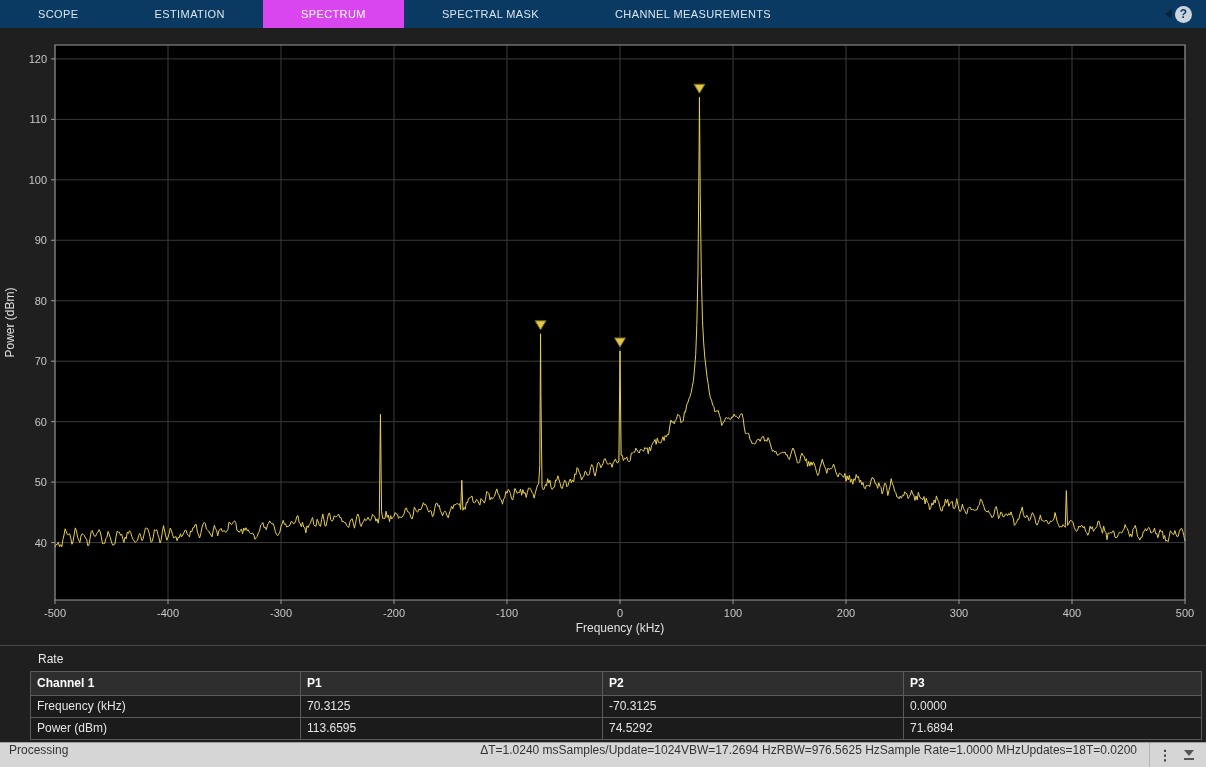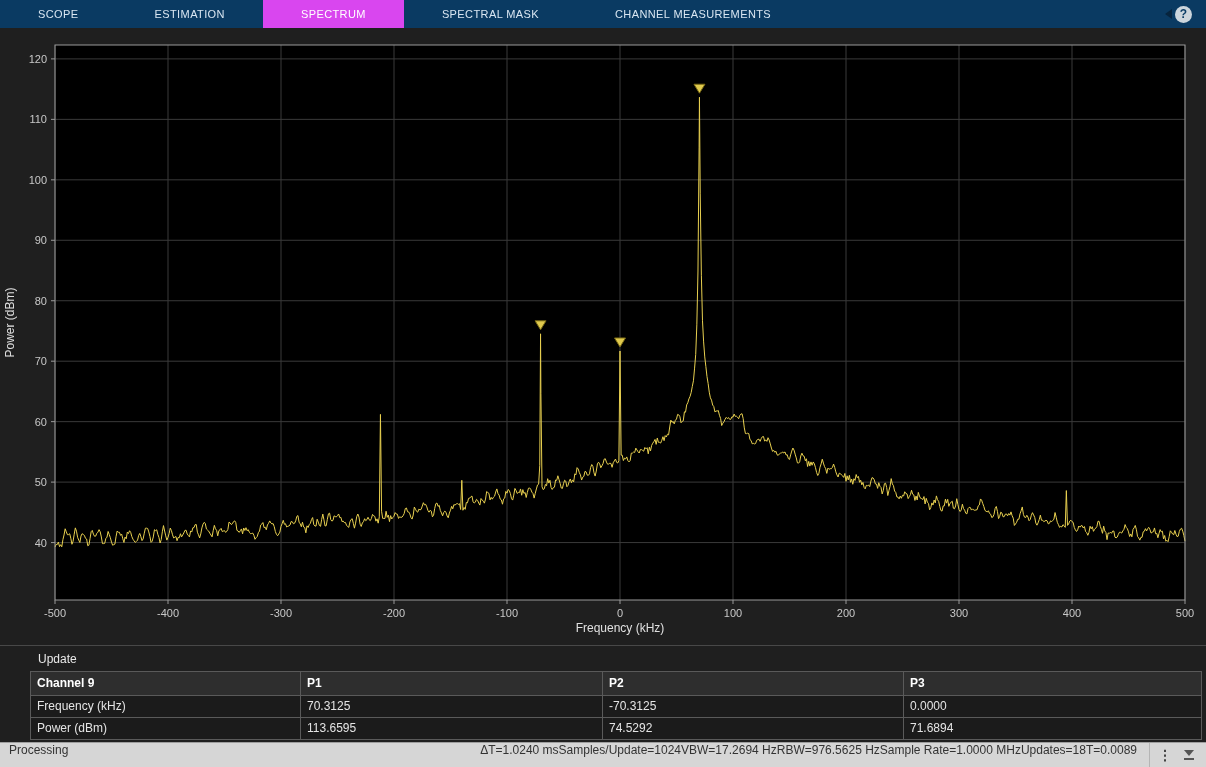--- a/index.html
+++ b/index.html
@@ -129,31 +129,31 @@
       <text x="14" y="294.5" fill="#e0e0e0" font-size="12" text-anchor="middle" transform="rotate(-90 14 294.5)">Power (dBm)</text>
       <polyline points="55.00,519.15 56.13,516.36 57.26,516.55 58.39,514.08 59.52,518.65 60.65,516.70 61.78,518.80 62.91,511.63 64.04,506.98 65.17,500.76 66.30,503.83 67.43,506.73 68.56,506.60 69.69,505.73 70.82,510.29 71.95,516.27 73.08,513.25 74.21,506.20 75.34,499.86 76.47,503.15 77.60,509.32 78.73,512.11 79.86,514.49 80.99,508.04 82.12,505.70 83.25,506.51 84.38,507.40 85.51,510.32 86.64,511.05 87.77,517.75 88.90,517.10 90.03,510.61 91.16,503.67 92.29,502.43 93.42,506.16 94.55,508.29 95.68,508.12 96.81,505.31 97.94,504.16 99.07,501.65 100.20,503.80 101.33,508.97 102.46,515.62 103.59,515.60 104.72,515.32 105.85,510.44 106.98,509.17 108.11,503.45 109.24,506.59 110.37,509.72 111.50,514.14 112.63,517.21 113.76,516.65 114.89,516.09 116.02,508.80 117.15,503.08 118.28,504.23 119.41,504.28 120.54,507.37 121.67,506.13 122.80,510.76 123.93,514.51 125.06,509.08 126.19,510.81 127.32,504.13 128.45,505.55 129.58,502.74 130.71,504.48 131.84,508.62 132.97,511.21 134.10,512.86 135.23,514.40 136.36,513.32 137.49,512.48 138.62,507.57 139.75,505.46 140.88,508.73 142.01,512.63 143.14,510.89 144.27,505.21 145.40,500.23 146.53,500.16 147.66,500.48 148.79,503.92 149.92,508.44 151.05,514.38 152.18,513.18 153.31,508.96 154.44,501.70 155.57,502.61 156.70,501.77 157.83,506.36 158.96,509.47 160.09,515.01 161.22,511.61 162.35,503.71 163.48,497.57 164.61,503.00 165.74,507.88 166.87,512.13 168.00,509.36 169.13,505.47 170.26,500.10 171.39,502.47 172.52,506.79 173.65,509.93 174.78,509.29 175.91,508.47 177.04,512.73 178.17,509.43 179.30,509.66 180.43,505.71 181.56,508.92 182.69,506.94 183.82,504.96 184.95,502.39 186.08,502.22 187.21,506.07 188.34,507.44 189.47,508.91 190.60,502.93 191.73,504.06 192.86,499.77 193.99,499.57 195.12,496.67 196.25,496.56 197.38,504.23 198.51,506.80 199.64,509.93 200.77,505.86 201.90,499.93 203.03,496.17 204.16,494.37 205.29,495.43 206.42,500.98 207.55,502.10 208.68,503.11 209.81,505.21 210.94,507.01 212.07,508.82 213.20,502.73 214.33,497.35 215.46,500.80 216.59,502.31 217.72,507.84 218.85,502.68 219.98,501.82 221.11,500.36 222.24,503.55 223.37,503.03 224.50,502.62 225.63,504.43 226.76,503.36 227.89,501.43 229.02,494.10 230.15,494.94 231.28,496.53 232.41,495.72 233.54,493.63 234.67,492.89 235.80,494.62 236.93,502.36 238.06,502.97 239.19,504.35 240.32,502.67 241.45,500.93 242.58,505.85 243.71,500.01 244.84,502.48 245.97,499.69 247.10,502.71 248.23,501.64 249.36,504.30 250.49,505.66 251.62,505.47 252.75,505.10 253.88,507.30 255.01,511.29 256.14,509.69 257.27,508.46 258.40,504.62 259.53,503.05 260.66,497.12 261.79,496.09 262.92,494.56 264.05,499.58 265.18,499.19 266.31,501.75 267.44,496.98 268.57,495.34 269.70,492.91 270.83,494.97 271.96,495.97 273.09,495.56 274.22,498.60 275.35,503.52 276.48,506.39 277.61,507.73 278.74,505.97 279.87,504.11 281.00,498.33 282.13,495.68 283.26,492.32 284.39,496.28 285.52,495.75 286.65,498.99 287.78,498.35 288.91,497.91 290.04,496.97 291.17,493.50 292.30,493.77 293.43,495.76 294.56,495.25 295.69,492.84 296.82,488.36 297.95,487.60 299.08,494.20 300.21,495.83 301.34,498.79 302.47,494.20 303.60,498.96 304.73,499.52 305.86,504.83 306.99,497.85 308.12,499.51 309.25,496.61 310.38,495.29 311.51,491.47 312.64,489.54 313.77,496.61 314.90,497.94 316.03,498.12 317.16,491.23 318.29,494.10 319.42,497.51 320.55,498.35 321.68,491.35 322.81,486.10 323.94,491.85 325.07,497.99 326.20,497.73 327.33,491.35 328.46,485.81 329.59,485.12 330.72,491.55 331.85,493.08 332.98,492.38 334.11,487.84 335.24,488.62 336.37,488.86 337.50,487.60 338.63,485.99 339.76,489.63 340.89,489.36 342.02,493.62 343.15,493.08 344.28,494.56 345.41,494.45 346.54,497.24 347.67,498.59 348.80,499.35 349.93,493.89 351.06,491.57 352.19,490.72 353.32,495.32 354.45,500.17 355.58,495.12 356.71,488.71 357.84,486.01 358.97,489.08 360.10,496.14 361.23,498.49 362.36,494.96 363.49,493.71 364.62,490.71 365.75,492.67 366.88,491.66 368.01,489.25 369.14,491.62 370.27,492.62 371.40,490.48 372.53,486.41 373.66,487.79 374.79,488.45 375.92,493.16 377.05,490.85 378.18,495.18 379.31,488.85 380.44,386.40 381.57,483.25 382.70,490.41 383.83,490.43 384.96,490.49 386.09,483.26 387.22,489.34 388.35,487.04 389.48,493.62 390.61,487.64 391.74,490.98 392.87,489.42 394.00,488.23 395.13,484.57 396.26,486.07 397.39,486.25 398.52,490.43 399.65,488.79 400.78,489.34 401.91,489.21 403.04,487.80 404.17,485.60 405.30,480.57 406.43,479.96 407.56,483.73 408.69,483.95 409.82,485.87 410.95,489.51 412.08,491.08 413.21,487.03 414.34,479.07 415.47,481.23 416.60,483.40 417.73,484.21 418.86,481.13 419.99,481.92 421.12,481.35 422.25,478.12 423.38,474.70 424.51,476.90 425.64,476.34 426.77,478.84 427.90,482.39 429.03,484.18 430.16,482.33 431.29,483.15 432.42,488.79 433.55,487.30 434.68,480.60 435.81,475.70 436.94,475.03 438.07,478.41 439.20,477.31 440.33,482.50 441.46,484.86 442.59,487.85 443.72,484.43 444.85,483.15 445.98,484.26 447.11,488.01 448.24,489.79 449.37,485.03 450.50,482.19 451.63,478.34 452.76,480.83 453.89,476.65 455.02,477.11 456.15,476.06 457.28,475.49 458.41,476.39 459.54,475.73 460.67,481.53 461.80,452.29 462.93,482.26 464.06,479.41 465.19,481.33 466.32,474.52 467.45,474.81 468.58,470.37 469.71,470.15 470.84,468.72 471.97,468.07 473.10,473.86 474.23,475.01 475.36,474.15 476.49,471.30 477.62,472.42 478.75,475.05 479.88,477.10 481.01,470.52 482.14,471.94 483.27,473.18 484.40,475.16 485.53,471.08 486.66,463.55 487.79,464.53 488.92,465.35 490.05,471.90 491.18,469.37 492.31,471.17 493.44,469.24 494.57,468.18 495.70,464.03 496.83,460.91 497.96,465.49 499.09,467.08 500.22,471.11 501.35,471.91 502.48,476.21 503.61,470.90 504.74,470.10 505.87,463.41 507.00,465.20 508.13,461.56 509.26,462.45 510.39,465.56 511.52,470.69 512.65,472.09 513.78,467.11 514.91,460.46 516.04,462.44 517.17,465.46 518.30,464.43 519.43,464.60 520.56,460.95 521.69,467.25 522.82,461.63 523.95,465.49 525.08,464.36 526.21,469.48 527.34,464.43 528.47,460.26 529.60,459.94 530.73,461.21 531.86,464.15 532.99,465.52 534.12,470.12 535.25,465.31 536.38,460.95 537.51,456.95 538.64,456.21 539.77,437.41 540.55,305.81 540.90,365.29 542.03,458.79 543.16,461.58 544.29,460.77 545.42,456.46 546.55,457.75 547.68,450.69 548.81,455.09 549.94,452.29 551.07,459.48 552.20,461.46 553.33,459.57 554.46,459.11 555.59,451.99 556.72,452.35 557.85,447.77 558.98,451.51 560.11,455.30 561.24,460.02 562.37,460.46 563.50,455.73 564.63,452.20 565.76,453.19 566.89,458.76 568.02,457.35 569.15,453.61 570.28,450.97 571.41,454.77 572.54,451.92 573.67,453.87 574.80,445.84 575.93,446.81 577.06,439.63 578.19,441.01 579.32,444.61 580.45,446.94 581.58,452.05 582.71,449.20 583.84,448.38 584.97,443.38 586.10,443.89 587.23,447.10 588.36,447.32 589.49,445.84 590.62,439.53 591.75,436.52 592.88,438.38 594.01,444.82 595.14,448.08 596.27,443.07 597.40,435.97 598.53,434.21 599.66,435.78 600.79,439.76 601.92,437.84 603.05,435.47 604.18,431.15 605.31,430.76 606.44,434.08 607.57,436.20 608.70,436.03 609.83,435.18 610.96,435.50 612.09,439.31 613.22,434.73 614.35,432.96 615.48,431.04 616.61,434.34 617.74,435.03 618.87,432.75 620.00,322.98 621.13,427.14 622.26,427.21 623.39,432.55 624.52,430.13 625.65,430.89 626.78,428.92 627.91,432.70 629.04,433.88 630.17,432.53 631.30,425.17 632.43,425.11 633.56,424.09 634.69,424.42 635.82,420.14 636.95,421.98 638.08,423.82 639.21,425.03 640.34,421.59 641.47,421.61 642.60,422.40 643.73,423.21 644.86,419.47 645.99,420.83 647.12,419.70 648.25,425.80 649.38,419.16 650.51,422.90 651.64,417.43 652.77,415.19 653.90,413.58 655.03,411.45 656.16,416.36 657.29,409.97 658.42,414.32 659.55,414.36 660.68,415.06 661.81,412.25 662.94,408.71 664.07,412.71 665.20,407.60 666.33,409.02 667.46,406.19 668.59,406.83 669.72,398.97 670.85,392.11 671.98,394.37 673.11,393.44 674.24,395.89 675.37,392.28 676.50,391.00 677.63,386.36 678.76,386.88 679.89,388.67 681.02,394.75 682.15,393.36 683.28,392.84 684.41,383.85 685.54,384.18 686.67,376.89 687.80,374.76 688.93,370.90 690.06,368.41 691.19,364.45 692.32,358.33 693.45,352.76 694.58,340.12 695.71,326.39 696.84,296.84 697.97,243.01 699.10,119.10 699.45,69.24 700.23,165.89 701.36,247.22 702.49,292.77 703.62,313.90 704.75,328.93 705.88,338.66 707.01,348.67 708.14,355.52 709.27,364.18 710.40,369.84 711.53,372.13 712.66,377.06 713.79,378.52 714.92,383.89 716.05,383.01 717.18,383.02 718.31,382.52 719.44,387.32 720.57,390.37 721.70,397.55 722.83,395.20 723.96,393.72 725.09,391.24 726.22,389.38 727.35,390.53 728.48,389.59 729.61,391.28 730.74,391.36 731.87,388.87 733.00,389.08 734.13,386.08 735.26,388.39 736.39,388.19 737.52,389.19 738.65,390.73 739.78,387.50 740.91,386.10 742.04,385.73 743.17,390.56 744.30,399.89 745.43,405.55 746.56,405.63 747.69,405.18 748.82,405.62 749.95,411.61 751.08,412.48 752.21,415.80 753.34,415.36 754.47,415.93 755.60,415.53 756.73,412.24 757.86,411.46 758.99,411.17 760.12,413.36 761.25,410.51 762.38,408.72 763.51,408.52 764.64,413.18 765.77,411.81 766.90,413.39 768.03,409.71 769.16,412.09 770.29,415.88 771.42,420.07 772.55,423.38 773.68,422.35 774.81,424.26 775.94,423.22 777.07,426.72 778.20,427.35 779.33,425.92 780.46,425.17 781.59,425.04 782.72,423.90 783.85,425.00 784.98,423.90 786.11,427.03 787.24,426.77 788.37,430.61 789.50,431.44 790.63,426.91 791.76,423.04 792.89,420.03 794.02,422.14 795.15,426.18 796.28,429.90 797.41,434.82 798.54,435.11 799.67,433.87 800.80,427.86 801.93,425.20 803.06,427.77 804.19,428.32 805.32,432.82 806.45,430.77 807.58,438.51 808.71,433.35 809.84,438.08 810.97,433.92 812.10,437.24 813.23,433.95 814.36,435.90 815.49,439.72 816.62,444.49 817.75,447.50 818.88,445.38 820.01,439.29 821.14,435.88 822.27,431.20 823.40,435.09 824.53,438.61 825.66,440.65 826.79,445.38 827.92,440.10 829.05,441.30 830.18,440.67 831.31,440.73 832.44,439.29 833.57,436.05 834.70,439.44 835.83,443.85 836.96,446.93 838.09,449.01 839.22,445.16 840.35,445.57 841.48,446.96 842.61,447.83 843.74,449.42 844.87,445.44 846.00,453.28 847.13,447.82 848.26,451.95 849.39,447.30 850.52,454.31 851.65,451.01 852.78,456.26 853.91,450.72 855.04,452.44 856.17,446.54 857.30,449.63 858.43,448.40 859.56,454.29 860.69,452.24 861.82,456.83 862.95,454.36 864.08,459.45 865.21,460.84 866.34,457.35 867.47,457.68 868.60,457.10 869.73,458.63 870.86,453.17 871.99,449.64 873.12,450.01 874.25,451.85 875.38,455.95 876.51,456.14 877.64,460.39 878.77,454.71 879.90,458.28 881.03,459.40 882.16,465.94 883.29,462.38 884.42,455.70 885.55,455.18 886.68,459.49 887.81,467.55 888.94,462.45 890.07,458.19 891.20,450.61 892.33,455.96 893.46,457.67 894.59,463.06 895.72,464.33 896.85,468.88 897.98,469.12 899.11,470.86 900.24,468.05 901.37,470.28 902.50,467.25 903.63,467.98 904.76,463.75 905.89,465.52 907.02,465.90 908.15,470.63 909.28,468.66 910.41,466.61 911.54,462.25 912.67,466.20 913.80,466.89 914.93,472.46 916.06,467.97 917.19,472.02 918.32,464.38 919.45,468.04 920.58,470.31 921.71,470.69 922.84,471.50 923.97,468.55 925.10,475.95 926.23,470.32 927.36,474.13 928.49,475.52 929.62,481.81 930.75,479.72 931.88,474.89 933.01,477.06 934.14,472.01 935.27,474.95 936.40,467.90 937.53,471.71 938.66,473.41 939.79,478.51 940.92,482.50 942.05,483.11 943.18,477.93 944.31,477.89 945.44,471.14 946.57,475.14 947.70,471.33 948.83,478.34 949.96,475.38 951.09,474.34 952.22,473.26 953.35,480.21 954.48,480.80 955.61,477.99 956.74,470.70 957.87,476.39 959.00,481.51 960.13,483.54 961.26,481.93 962.39,476.20 963.52,480.54 964.65,482.18 965.78,485.27 966.91,485.84 968.04,480.52 969.17,479.33 970.30,479.49 971.43,482.09 972.56,480.87 973.69,482.02 974.82,482.30 975.95,481.95 977.08,481.71 978.21,477.90 979.34,476.98 980.47,470.95 981.60,472.15 982.73,475.49 983.86,478.60 984.99,482.44 986.12,483.25 987.25,483.98 988.38,482.73 989.51,485.39 990.64,486.23 991.77,489.55 992.90,488.91 994.03,486.37 995.16,480.38 996.29,478.47 997.42,483.34 998.55,490.60 999.68,488.33 1000.81,484.12 1001.94,485.12 1003.07,488.81 1004.20,488.65 1005.33,486.20 1006.46,485.93 1007.59,487.84 1008.72,485.57 1009.85,487.13 1010.98,483.86 1012.11,487.71 1013.24,490.19 1014.37,497.46 1015.50,495.94 1016.63,494.26 1017.76,491.23 1018.89,491.23 1020.02,485.80 1021.15,482.79 1022.28,478.95 1023.41,486.43 1024.54,489.13 1025.67,489.55 1026.80,487.29 1027.93,489.02 1029.06,492.72 1030.19,491.57 1031.32,487.42 1032.45,484.66 1033.58,486.91 1034.71,489.41 1035.84,495.11 1036.97,497.18 1038.10,494.83 1039.23,491.64 1040.36,487.12 1041.49,492.24 1042.62,492.20 1043.75,493.63 1044.88,493.11 1046.01,492.24 1047.14,492.90 1048.27,495.87 1049.40,495.38 1050.53,492.86 1051.66,493.63 1052.79,492.35 1053.92,491.34 1055.05,484.54 1056.18,489.19 1057.31,494.32 1058.44,496.63 1059.57,499.35 1060.70,498.40 1061.83,499.01 1062.96,496.69 1064.09,497.71 1065.22,499.33 1066.35,462.57 1067.48,497.40 1068.61,496.01 1069.74,493.07 1070.87,492.20 1072.00,493.69 1073.13,494.38 1074.26,499.37 1075.39,501.92 1076.52,503.49 1077.65,501.88 1078.78,498.01 1079.91,499.18 1081.04,497.67 1082.17,497.68 1083.30,500.01 1084.43,498.56 1085.56,503.44 1086.69,504.64 1087.82,507.30 1088.95,504.50 1090.08,498.24 1091.21,500.81 1092.34,498.73 1093.47,503.34 1094.60,501.42 1095.73,500.10 1096.86,498.65 1097.99,493.26 1099.12,493.36 1100.25,498.35 1101.38,501.34 1102.51,505.31 1103.64,498.08 1104.77,502.94 1105.90,504.45 1107.03,511.65 1108.16,504.95 1109.29,505.44 1110.42,504.15 1111.55,505.31 1112.68,503.10 1113.81,502.99 1114.94,509.14 1116.07,509.85 1117.20,509.11 1118.33,506.44 1119.46,504.26 1120.59,504.32 1121.72,505.08 1122.85,502.95 1123.98,501.31 1125.11,496.58 1126.24,499.46 1127.37,500.66 1128.50,503.88 1129.63,508.53 1130.76,505.94 1131.89,508.82 1133.02,501.37 1134.15,499.80 1135.28,497.45 1136.41,501.76 1137.54,508.48 1138.67,509.81 1139.80,512.14 1140.93,509.32 1142.06,509.33 1143.19,503.83 1144.32,503.26 1145.45,500.66 1146.58,502.96 1147.71,500.49 1148.84,499.40 1149.97,501.70 1151.10,505.09 1152.23,504.18 1153.36,503.69 1154.49,499.94 1155.62,505.70 1156.75,505.37 1157.88,509.76 1159.01,505.45 1160.14,501.60 1161.27,503.90 1162.40,503.21 1163.53,510.91 1164.66,507.51 1165.79,513.19 1166.92,512.27 1168.05,513.70 1169.18,508.73 1170.31,502.79 1171.44,504.15 1172.57,505.97 1173.70,506.72 1174.83,502.49 1175.96,506.19 1177.09,508.61 1178.22,508.18 1179.35,503.39 1180.48,501.04 1181.61,500.24 1182.74,503.21 1183.87,507.49 1185.00,513.18" fill="none" stroke="#e8d050" stroke-width="1"></polyline>
       <rect x="55" y="17" width="1130" height="555" fill="none" stroke="#9a9a9a" stroke-width="1"></rect>
       <path d="M 699.453125 65.23831699346408 L 693.953125 56.23831699346408 L 704.953125 56.23831699346408 Z" fill="#e0ca4e" stroke="#7a6a15" stroke-width="1"></path>
       <path d="M 540.546875 301.81039215686275 L 535.046875 292.81039215686275 L 546.046875 292.81039215686275 Z" fill="#e0ca4e" stroke="#7a6a15" stroke-width="1"></path>
       <path d="M 620 318.97911764705873 L 614.5 309.97911764705873 L 625.5 309.97911764705873 Z" fill="#e0ca4e" stroke="#7a6a15" stroke-width="1"></path>
     </svg>
 </div>
 
 <div class="peaks-panel">
-  <div class="peaks-title">Update</div>
+  <div class="peaks-title">Rate</div>
   <table class="peaks-table">
     <colgroup>
         <col style="width:270px">
         <col style="width:302px">
         <col style="width:301px">
         <col>
       </colgroup>
     <thead>
       <tr>
-        <th>Channel 9</th>
+        <th>Channel 1</th>
         <th>P1</th>
         <th>P2</th>
         <th>P3</th>
       </tr>
     </thead>
     <tbody>
       <tr>
         <td>Frequency (kHz)</td>
         <td>70.3125</td>
         <td>-70.3125</td>
@@ -172,21 +172,21 @@
 <div class="statusbar">
   <span class="status-left">Processing</span>
   <span class="status-spacer"></span>
   <div class="status-metrics">
     <span>ΔT=1.0240 ms</span>
     <span>Samples/Update=1024</span>
     <span>VBW=17.2694 Hz</span>
     <span>RBW=976.5625 Hz</span>
     <span>Sample Rate=1.0000 MHz</span>
     <span>Updates=18</span>
-    <span>T=0.0089</span>
+    <span>T=0.0200</span>
   </div>
   <div class="status-icons">
     <span class="dots-icon">⋮</span>
     <span class="dock-icon">
       <span class="dock-tri"></span>
       <span class="dock-bar"></span>
     </span>
   </div>
 </div>
 

